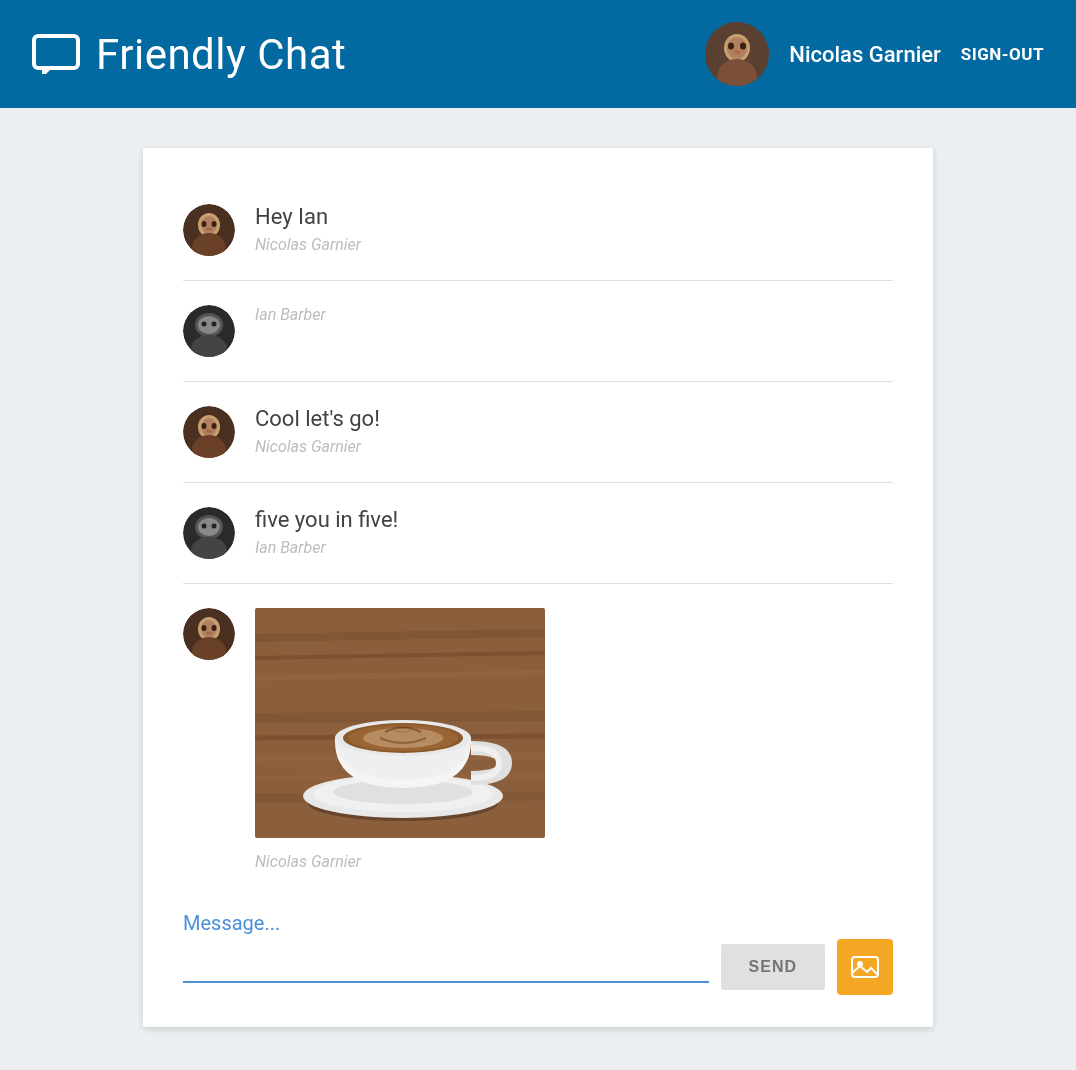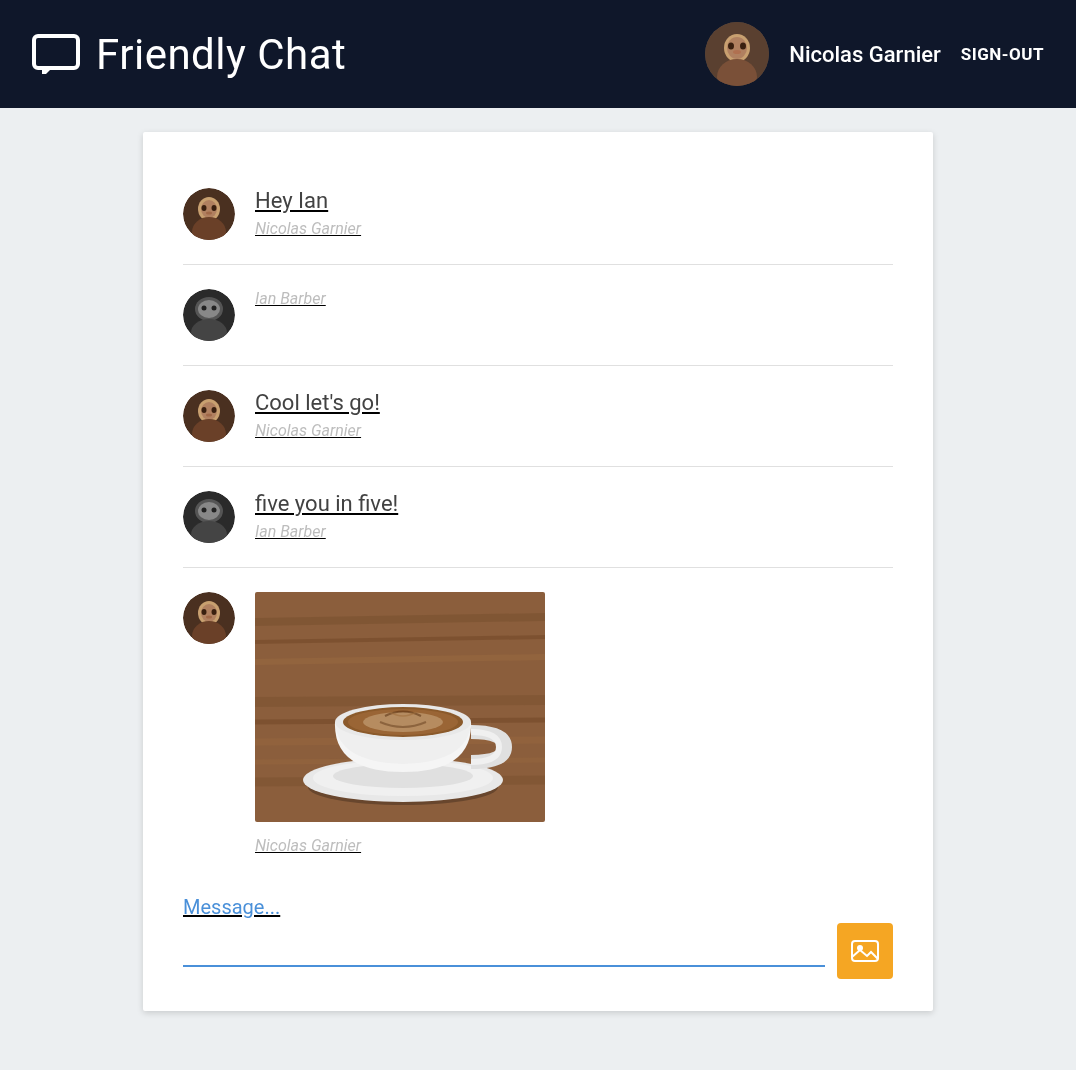--- a/index.html
+++ b/index.html
@@ -5,21 +5,21 @@
     * { box-sizing: border-box; margin: 0; padding: 0; }
     body {
       font-family: Roboto, Arial, sans-serif;
       background: #eceff1;
       width: 1076px;
       min-height: 1070px;
     }
 
     
     .header {
-      background: #0f172a;
+      background: #0369a1;
       height: 108px;
       display: flex;
       align-items: center;
       padding: 0 32px;
     }
     .header-logo {
       display: flex;
       align-items: center;
       gap: 16px;
       flex: 1;
@@ -59,22 +59,21 @@
       font-size: 17px;
       font-weight: 700;
       cursor: pointer;
       letter-spacing: 0.5px;
     }
 
     
     .main {
       display: flex;
       justify-content: center;
-      padding: 24px 0;
-      text-decoration: underline;
+      padding: 40px 0;
     }
     .chat-container {
       background: white;
       width: 790px;
       border-radius: 2px;
       box-shadow: 0 2px 6px rgba(0,0,0,0.15);
       display: flex;
       flex-direction: column;
       min-height: 870px;
     }
@@ -321,20 +320,21 @@
           <span class="msg-author" style="margin-top:8px;">Nicolas Garnier</span>
         </div>
       </div>
 
     </div>
 
     <div class="input-area">
       <div class="message-input-label">Message...</div>
       <div class="input-row">
         <input type="text" class="message-input" placeholder="" style="">
+        <button class="send-button">SEND</button>
         <button class="image-upload-button">
           <svg width="28" height="24" viewBox="0 0 28 24" fill="white">
             <rect x="1" y="2" width="26" height="20" rx="3" stroke="white" stroke-width="2" fill="none"></rect>
             <circle cx="9" cy="9" r="3" fill="white"></circle>
             <path d="M 1 18 L 9 11 L 16 17 L 20 13 L 27 20" stroke="white" stroke-width="2" fill="none"></path>
           </svg>
         </button>
       </div>
     </div>
   </div>

